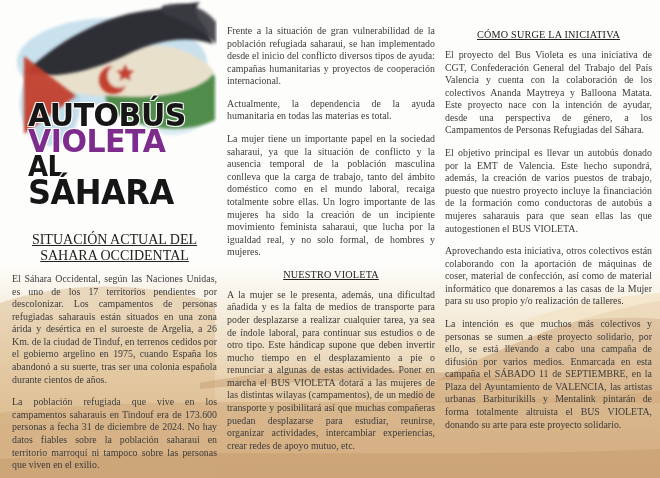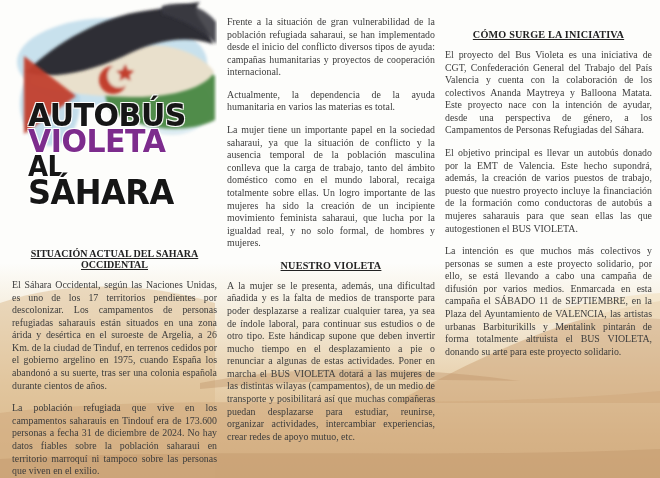--- a/index.html
+++ b/index.html
@@ -24,34 +24,34 @@
   .sand-layer svg { position:absolute; left:0; bottom:0; }
   
   .page {
     position:absolute; inset:0; z-index:2;
     display:flex;
     padding:0 8px 0 12px;
     gap:10px;
   }
   .col { position:relative; }
   .col1 { width:205px; }
-  .col2 { width:212px; padding-top:16px; }
+  .col2 { width:212px; padding-top:25px; }
   .col3 { width:211px; padding-top:22px; }
   
   .h {
     font-family:"Liberation Serif", serif;
-    font-weight:bold;
+    font-weight:normal;
     font-size:10.2px;
     letter-spacing:0.2px;
     color:#222;
     text-align:center;
     text-decoration:underline;
     margin:7px 0 9px 0;
   }
-  .h.tight { font-size:10px; letter-spacing:0; margin-top:20px;text-align:center; }
+  .h.tight { font-size:14px; letter-spacing:0; margin-top:4px;text-align:center; }
   .p {
     font-family:"Liberation Serif", serif;
     font-size:9.9px;
     line-height:1.27;
     color:#3c3c3c;
     text-align:justify;
     margin-bottom:10px;
   }
   
   .poster { position:relative; width:205px; height:228px; }
@@ -128,26 +128,27 @@
       </div>
     </div>
 
     <div class="h tight">SITUACIÓN ACTUAL DEL SAHARA OCCIDENTAL</div>
     <div class="p">El Sáhara Occidental, según las Naciones Unidas, es uno de los 17 territorios pendientes por descolonizar. Los campamentos de personas refugiadas saharauis están situados en una zona árida y desértica en el suroeste de Argelia, a 26 Km. de la ciudad de Tinduf, en terrenos cedidos por el gobierno argelino en 1975, cuando España los abandonó a su suerte, tras ser una colonia española durante cientos de años.</div>
     <div class="p">La población refugiada que vive en los campamentos saharauis en Tindouf era de 173.600 personas a fecha 31 de diciembre de 2024. No hay datos fiables sobre la población saharaui en territorio marroquí ni tampoco sobre las personas que viven en el exilio.</div>
   </div>
 
   <div class="col col2">
     <div class="p">Frente a la situación de gran vulnerabilidad de la población refugiada saharaui, se han implementado desde el inicio del conflicto diversos tipos de ayuda: campañas humanitarias y proyectos de cooperación internacional.</div>
-    <div class="p">Actualmente, la dependencia de la ayuda humanitaria en varios las materias es total.</div>
+    <div class="p">Actualmente, la dependencia de la ayuda humanitaria en todas las materias es total.</div>
     <div class="p">La mujer tiene un importante papel en la sociedad saharaui, ya que la situación de conflicto y la ausencia temporal de la población masculina conlleva que la carga de trabajo, tanto del ámbito doméstico como en el mundo laboral, recaiga totalmente sobre ellas. Un logro importante de las mujeres ha sido la creación de un incipiente movimiento feminista saharaui, que lucha por la igualdad real, y no solo formal, de hombres y mujeres.</div>
     <div class="h">NUESTRO VIOLETA</div>
     <div class="p">A la mujer se le presenta, además, una dificultad añadida y es la falta de medios de transporte para poder desplazarse a realizar cualquier tarea, ya sea de índole laboral, para continuar sus estudios o de otro tipo. Este hándicap supone que deben invertir mucho tiempo en el desplazamiento a pie o renunciar a algunas de estas actividades. Poner en marcha el BUS VIOLETA dotará a las mujeres de las distintas wilayas (campamentos), de un medio de transporte y posibilitará así que muchas compañeras puedan desplazarse para estudiar, reunirse, organizar actividades, intercambiar experiencias, crear redes de apoyo mutuo, etc.</div>
   </div>
 
   <div class="col col3">
     <div class="h">CÓMO SURGE LA INICIATIVA</div>
     <div class="p">El proyecto del Bus Violeta es una iniciativa de CGT, Confederación General del Trabajo del País Valencia y cuenta con la colaboración de los colectivos Ananda Maytreya y Balloona Matata. Este proyecto nace con la intención de ayudar, desde una perspectiva de género, a los Campamentos de Personas Refugiadas del Sáhara.</div>
     <div class="p">El objetivo principal es llevar un autobús donado por la EMT de Valencia. Este hecho supondrá, además, la creación de varios puestos de trabajo, puesto que nuestro proyecto incluye la financiación de la formación como conductoras de autobús a mujeres saharauis para que sean ellas las que autogestionen el BUS VIOLETA.</div>
+    <div class="p">Aprovechando esta iniciativa, otros colectivos están colaborando con la aportación de máquinas de coser, material de confección, así como de material informático que donaremos a las casas de la Mujer para su uso propio y/o realización de talleres.</div>
     <div class="p">La intención es que muchos más colectivos y personas se sumen a este proyecto solidario, por ello, se está llevando a cabo una campaña de difusión por varios medios. Enmarcada en esta campaña el SÁBADO 11 de SEPTIEMBRE, en la Plaza del Ayuntamiento de VALENCIA, las artistas urbanas Barbiturikills y Mentalink pintarán de forma totalmente altruista el BUS VIOLETA, donando su arte para este proyecto solidario.</div>
   </div>
 
 </div>
 
 </body></html>

